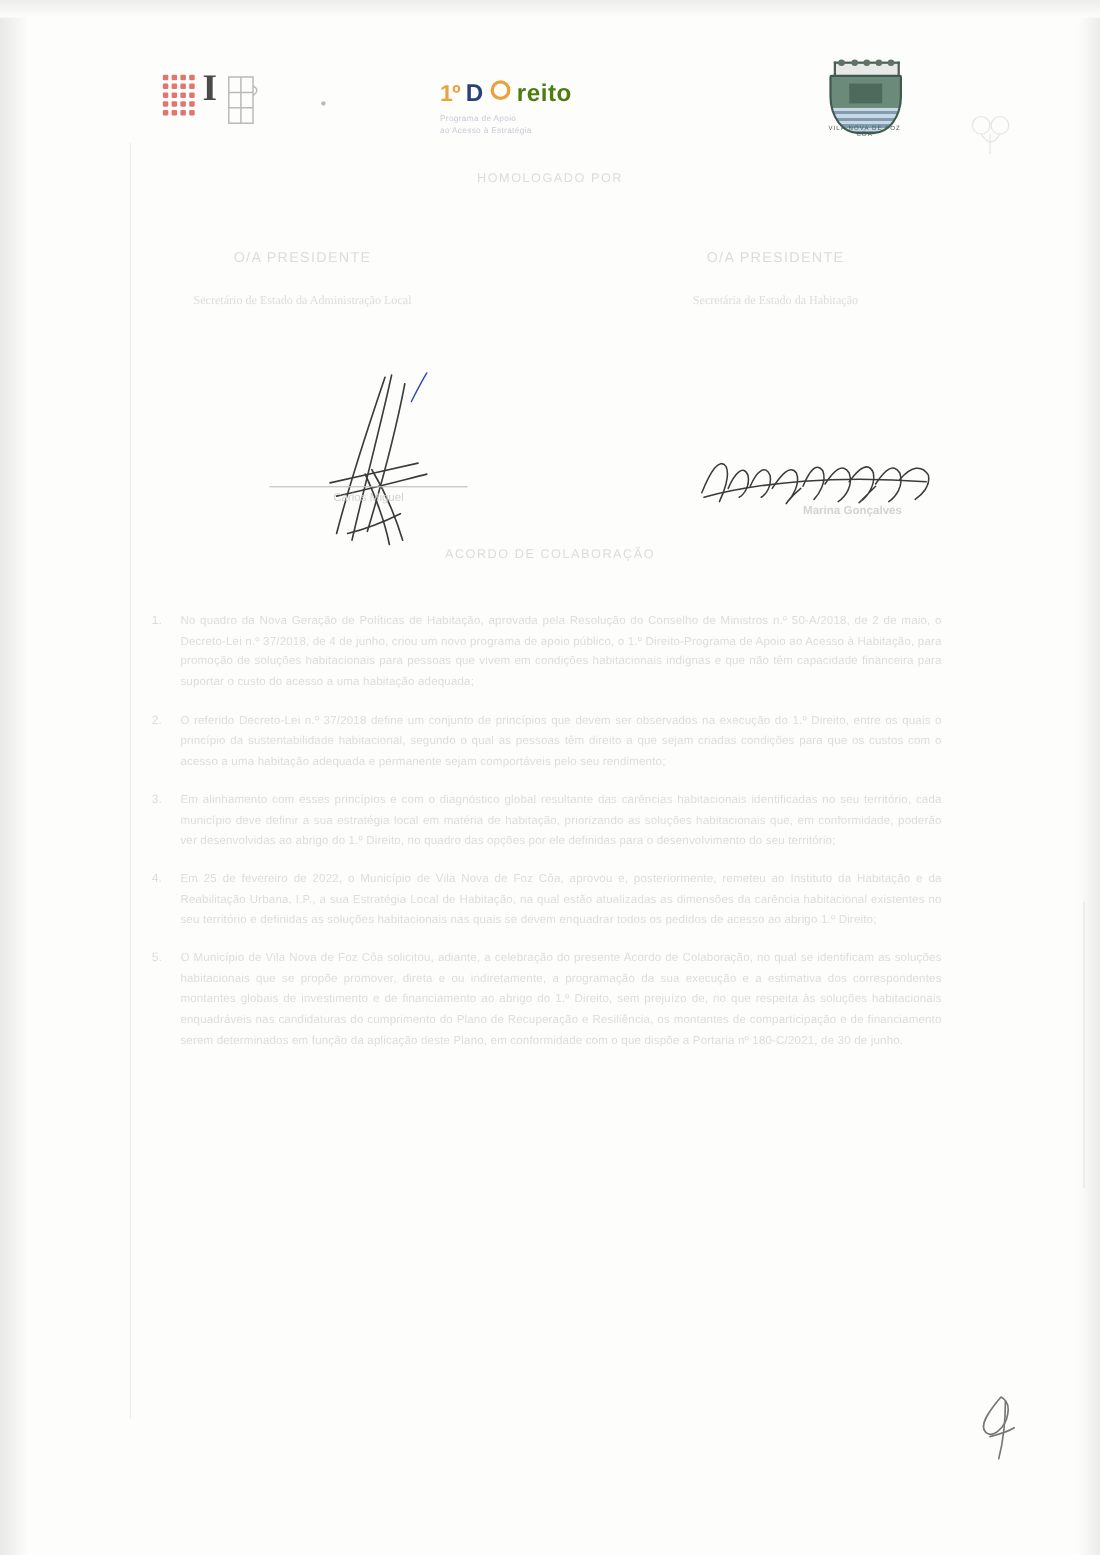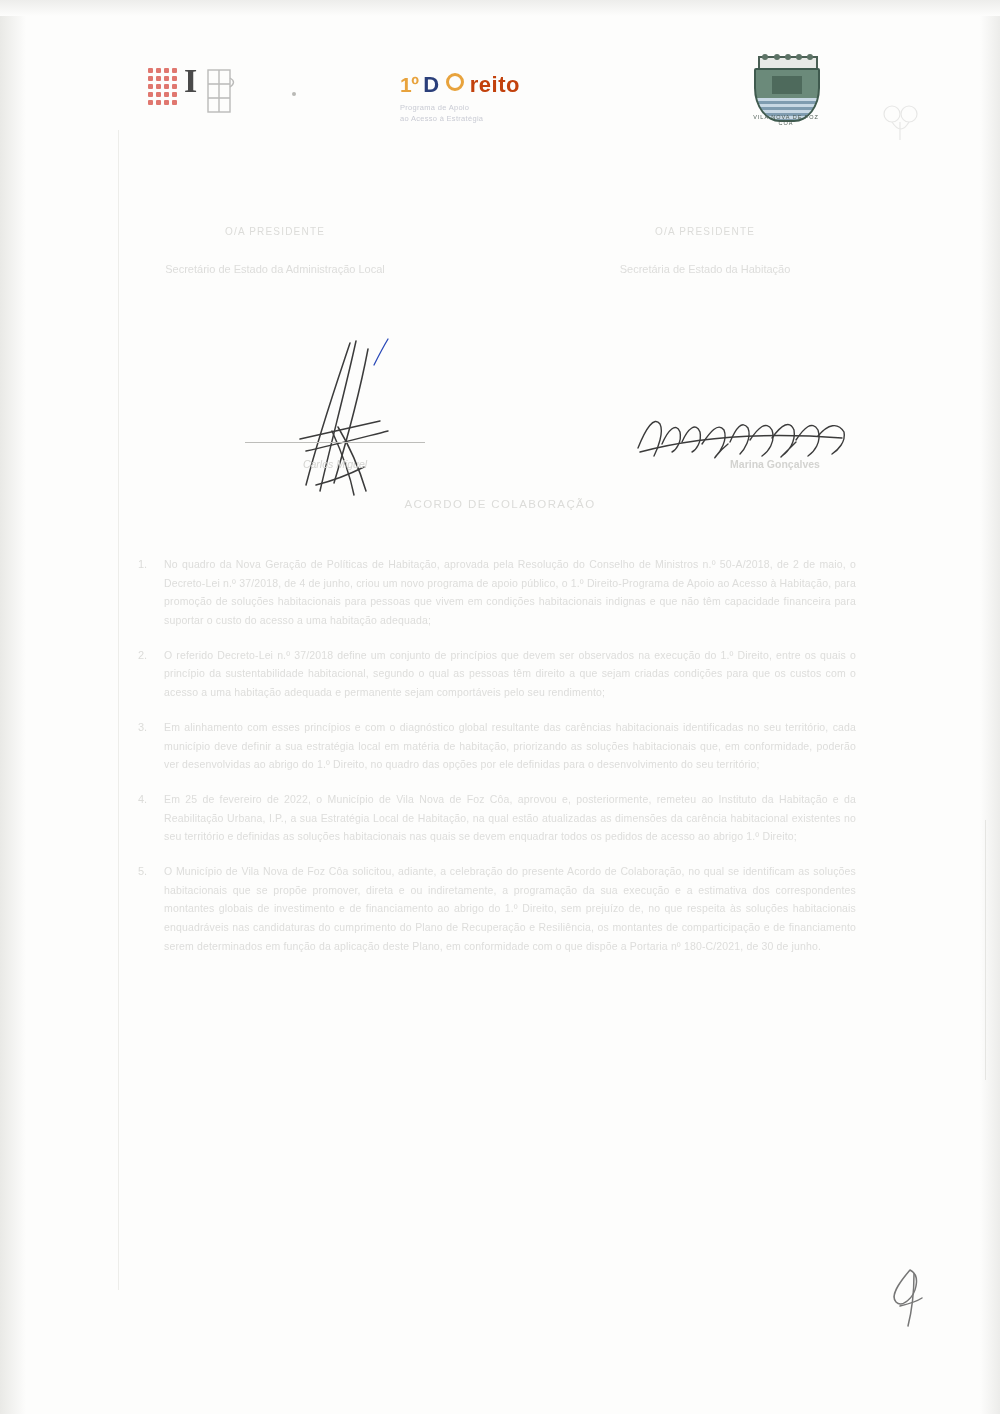--- a/index.html
+++ b/index.html
@@ -111,21 +111,21 @@
     display: inline-block;
     width: 12px; height: 12px;
     border: 3px solid #e8a33d;
     border-radius: 50%;
     margin: 0 1px;
     transform: translateY(-1px);
   }
   .logo-direito .mark3 {
     font-size: 22px;
     font-weight: bold;
-    color: #c2410c;
+    color: #4d7c0f;
     letter-spacing: 0.5px;
   }
   .logo-direito .sub {
     margin-top: 4px;
     font-size: 7.5px;
     color: #c9cbd4;
     line-height: 1.5;
     letter-spacing: 0.3px;
   }
 
@@ -205,29 +205,30 @@
     letter-spacing: 1.4px;
     color: #dcdcd9;
   }
   .sig-col {
     position: absolute;
     width: 330px;
     text-align: center;
     color: #dedede;
   }
   .sig-col .role {
-    font-size: 10px;
+    font-size: 13px;
     letter-spacing: 1.2px;
     color: #dcdcd9;
   }
   .sig-col .org {
     margin-top: 22px;
     font-size: 11px;
     line-height: 1.9;
     color: #dddddb;
+    font-family: Liberation Serif, serif;
   }
   .sig-line {
     position: absolute;
     height: 1px;
     background: #bdbdba;
   }
   .sig-name {
     position: absolute;
     width: 300px;
     text-align: center;
@@ -351,20 +352,21 @@
 
   <svg class="crest-faint" viewBox="0 0 46 44">
     <g stroke="#9a9a98" stroke-width="1.2" fill="none">
       <circle cx="14" cy="14" r="8"></circle>
       <circle cx="31" cy="14" r="8"></circle>
       <path d="M14 22 q9 14 17 0"></path>
       <path d="M22 22 V40"></path>
     </g>
   </svg>
 
+  <div class="sec-title" style="top:156px;">HOMOLOGADO POR</div>
 
   <div class="sig-col" style="left:110px; top:226px;">
     <div class="role">O/A PRESIDENTE</div>
     <div class="org">
       <div>Secretário de Estado da Administração Local</div>
     </div>
   </div>
 
   <div class="sig-col" style="left:540px; top:226px;">
     <div class="role">O/A PRESIDENTE</div>
@@ -383,21 +385,21 @@
       <path d="M56 96 C66 118 74 140 78 160"></path>
       <path d="M62 92 C74 112 84 136 90 156"></path>
       <path d="M40 150 C56 146 72 140 88 132"></path>
     </g>
     <g fill="none" stroke="#2a49b8" stroke-width="1.3" stroke-linecap="round">
       <path d="M112 4 C106 14 102 22 98 30"></path>
     </g>
   </svg>
 
   <div class="sig-line" style="left:245px; top:442px; width:180px;"></div>
-  <div class="sig-name" style="left:185px; top:458px;font-style:italic;">Carlos Miguel</div>
+  <div class="sig-name" style="left:185px; top:446px;">Carlos Miguel</div>
 
   <svg class="ink" style="left:632px; top:408px; width:220px; height:60px;" viewBox="0 0 220 60">
     <g fill="none" stroke="#3b3b3b" stroke-width="1.4" stroke-linecap="round">
       <path d="M6 40 C14 20 22 8 28 16 C32 24 26 40 22 48"></path>
       <path d="M30 36 C36 22 44 14 48 24 C50 34 44 42 40 44"></path>
       <path d="M50 34 C56 20 64 14 68 24 C70 34 64 42 60 44"></path>
       <path d="M70 36 C78 24 86 14 92 22 C96 32 88 44 84 48 C80 54 86 44 96 36"></path>
       <path d="M98 34 C104 20 110 12 116 20 C120 30 112 42 108 46"></path>
       <path d="M118 32 C126 20 134 12 140 22 C144 34 136 44 130 48"></path>
       <path d="M140 30 C150 16 158 12 162 22 C164 34 156 44 150 48 C146 52 154 44 164 34"></path>

